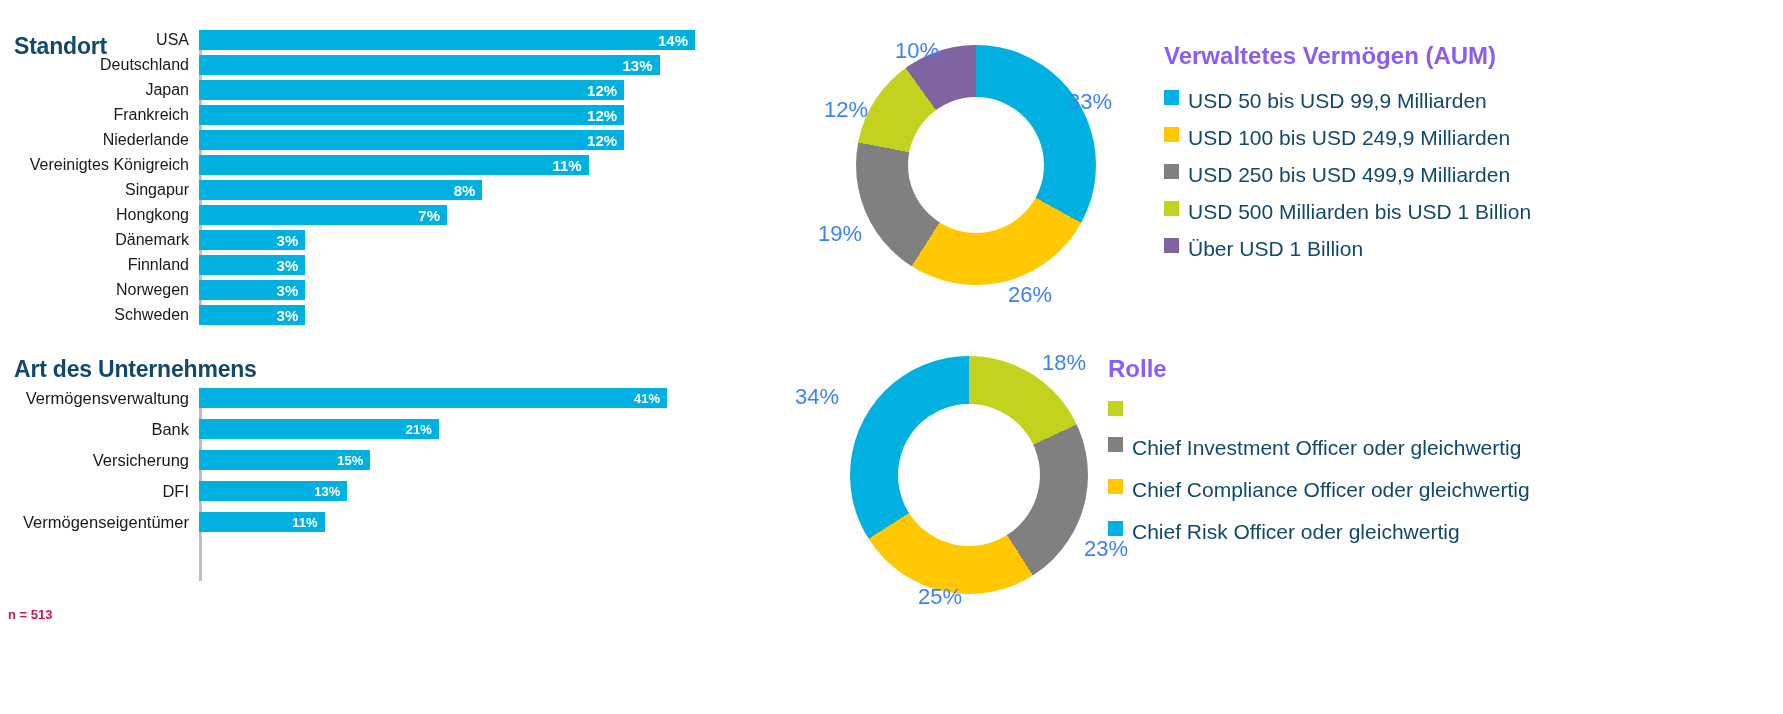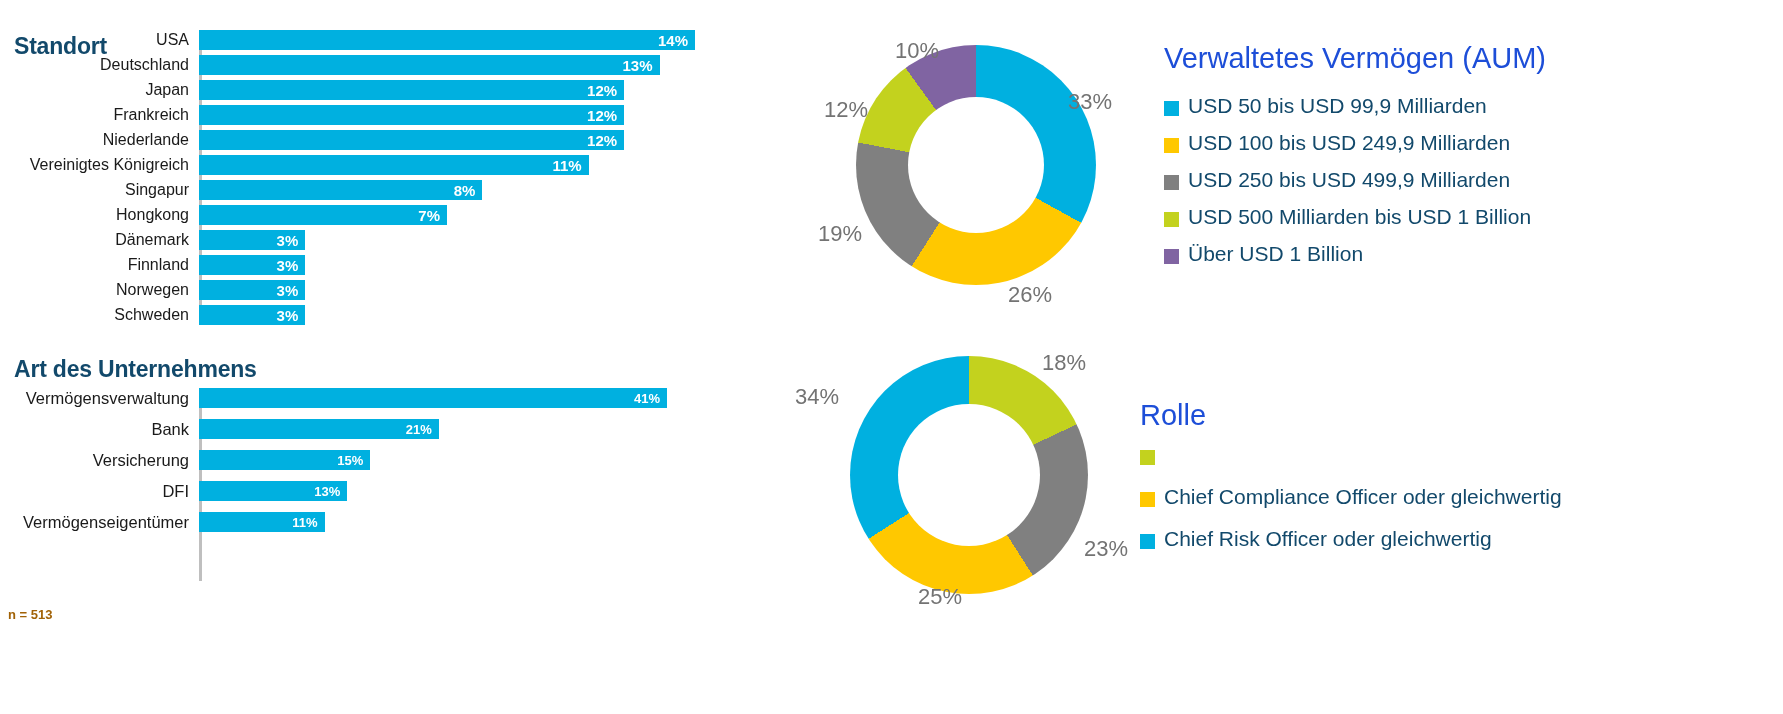--- a/index.html
+++ b/index.html
@@ -94,74 +94,74 @@
   #chart-art .bar-row { height: 20px; margin-bottom: 11px; }
   #chart-art .bar-label { font-size: 16.5px; }
   #chart-art .bar-value { font-size: 13px; }
 
   .n-note {
     position: absolute;
     left: 8px;
     top: 607px;
     font-size: 13px;
     font-weight: bold;
-    color: #a16207;
+    color: #be185d;
     font-family: "Liberation Sans", sans-serif;
   }
 
   
   .donut-wrap { position: absolute; }
   .donut {
     position: absolute;
     border-radius: 50%;
   }
   .donut-hole {
     position: absolute;
     border-radius: 50%;
     background: #ffffff;
   }
   .donut-label {
     position: absolute;
     font-size: 22px;
-    color: #737373;
+    color: #3b82f6;
     font-family: "Liberation Sans", sans-serif;
     white-space: nowrap;
     line-height: 1;
   }
 
   
   .legend { position: absolute; }
   .legend-title {
     font-family: "Liberation Sans", sans-serif;
-    font-weight: normal;
-    color: #1d4ed8;
-    font-size: 29px;
+    font-weight: bold;
+    color: #8b5cf6;
+    font-size: 24px;
     white-space: nowrap;
     margin-bottom: 20px;
   }
   .legend-item {
     display: flex;
-    align-items: flex-end;
+    align-items: flex-start;
     margin-bottom: 16px;
     white-space: nowrap;
   }
   .legend-swatch {
     width: 15px;
     height: 15px;
     margin-right: 9px;
     flex: none;
   }
   .legend-text {
     font-size: 21px;
     color: #12496b;
     font-family: "Liberation Sans", sans-serif;
     line-height: 1;
   }
   #legend-aum  { left: 1164px; top: 42px; }
-  #legend-rolle{ left: 1140px; top: 355px; margin-top: 44px; }
+  #legend-rolle{ left: 1108px; top: 355px; }
   #legend-rolle .legend-title { margin-bottom: 18px; }
   #legend-rolle .legend-item { margin-bottom: 21px; }
 </style>
 </head>
 <body>
 
 <div class="canvas">
 
   <div class="section-title" id="standort-title">Standort</div>
 
@@ -362,20 +362,24 @@
   <div class="donut-label" style="left:918px; top:586px;">25%</div>
   <div class="donut-label" style="left:795px; top:386px;">34%</div>
 
   <div class="legend" id="legend-rolle">
     <div class="legend-title">Rolle</div>
     <div id="legend-rolle-items">
         <div class="legend-item">
           <span class="legend-swatch" style="background: rgb(195, 210, 30);"></span>
         </div>
         <div class="legend-item">
+          <span class="legend-swatch" style="background: rgb(128, 128, 128);"></span>
+          <span class="legend-text">Chief Investment Officer oder gleichwertig</span>
+        </div>
+        <div class="legend-item">
           <span class="legend-swatch" style="background: rgb(255, 200, 0);"></span>
           <span class="legend-text">Chief Compliance Officer oder gleichwertig</span>
         </div>
         <div class="legend-item">
           <span class="legend-swatch" style="background: rgb(0, 176, 224);"></span>
           <span class="legend-text">Chief Risk Officer oder gleichwertig</span>
         </div>
       </div>
   </div>
 

